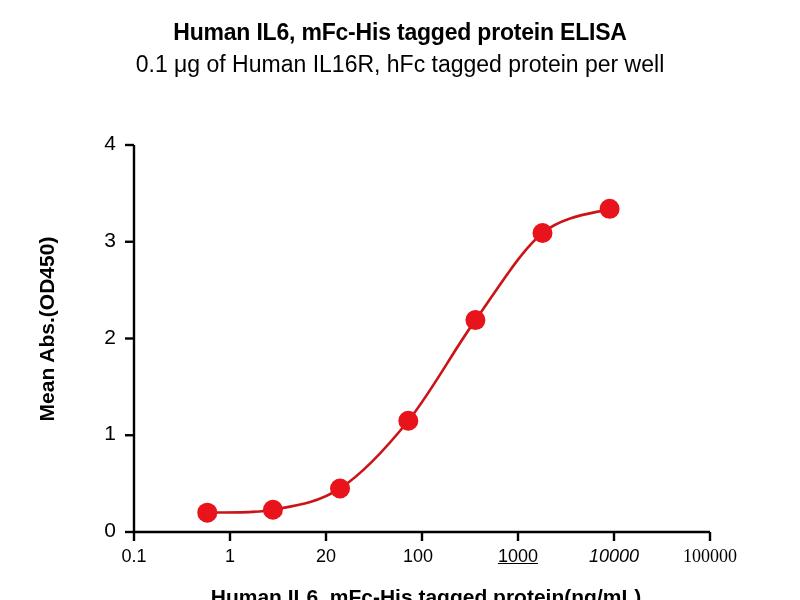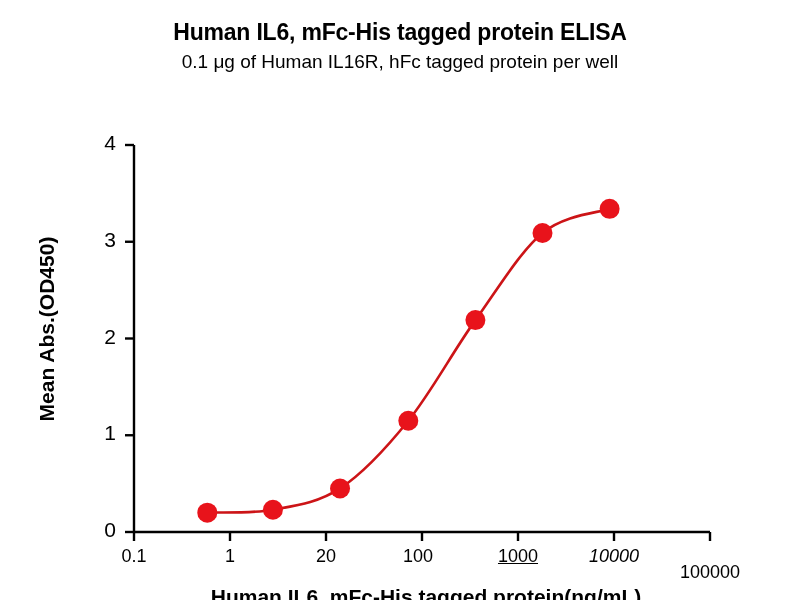--- a/index.html
+++ b/index.html
@@ -32,21 +32,21 @@
     color: #000000;
     letter-spacing: -0.2px;
     white-space: nowrap;
   }
   .subtitle {
     position: absolute;
     left: 0;
     top: 34px;
     width: 800px;
     text-align: center;
-    font-size: 19px;
+    font-size: 23px;
     font-weight: normal;
     color: #000000;
     white-space: nowrap;
   }
   .ylabel {
     position: absolute;
     left: -83px;
     top: 300px;
     width: 260px;
     text-align: center;
@@ -109,21 +109,21 @@
       <div class="ytick" style="left: 76px; top: 210.75px;">3</div>
       <div class="ytick" style="left: 76px; top: 114px;">4</div>
     </div>
   <div id="xtick-layer">
       <div class="xtick" style="left: 74px; top: 529px;">0.1</div>
       <div class="xtick" style="left: 170px; top: 529px;">1</div>
       <div class="xtick" style="left: 266px; top: 529px;">20</div>
       <div class="xtick" style="left: 358px; top: 529px;">100</div>
       <div class="xtick" style="left: 458px; top: 529px; text-decoration: underline;">1000</div>
       <div class="xtick" style="left: 554px; top: 529px; font-style: italic;">10000</div>
-      <div class="xtick" style="left: 650px; top: 545px;">100000</div>
+      <div class="xtick" style="left: 650px; top: 529px; font-family: Liberation Serif, serif;">100000</div>
     </div>
 
   <svg class="plot" viewBox="0 0 800 600">
     <g id="axes-layer">
         <line x1="134" y1="128" x2="134" y2="515" stroke="#000000" stroke-width="2.4"></line>
         <line x1="134" y1="515" x2="710" y2="515" stroke="#000000" stroke-width="2.4"></line>
         <line x1="134" y1="515" x2="125" y2="515" stroke="#000000" stroke-width="2.4"></line>
         <line x1="134" y1="418.25" x2="125" y2="418.25" stroke="#000000" stroke-width="2.4"></line>
         <line x1="134" y1="321.5" x2="125" y2="321.5" stroke="#000000" stroke-width="2.4"></line>
         <line x1="134" y1="224.75" x2="125" y2="224.75" stroke="#000000" stroke-width="2.4"></line>

